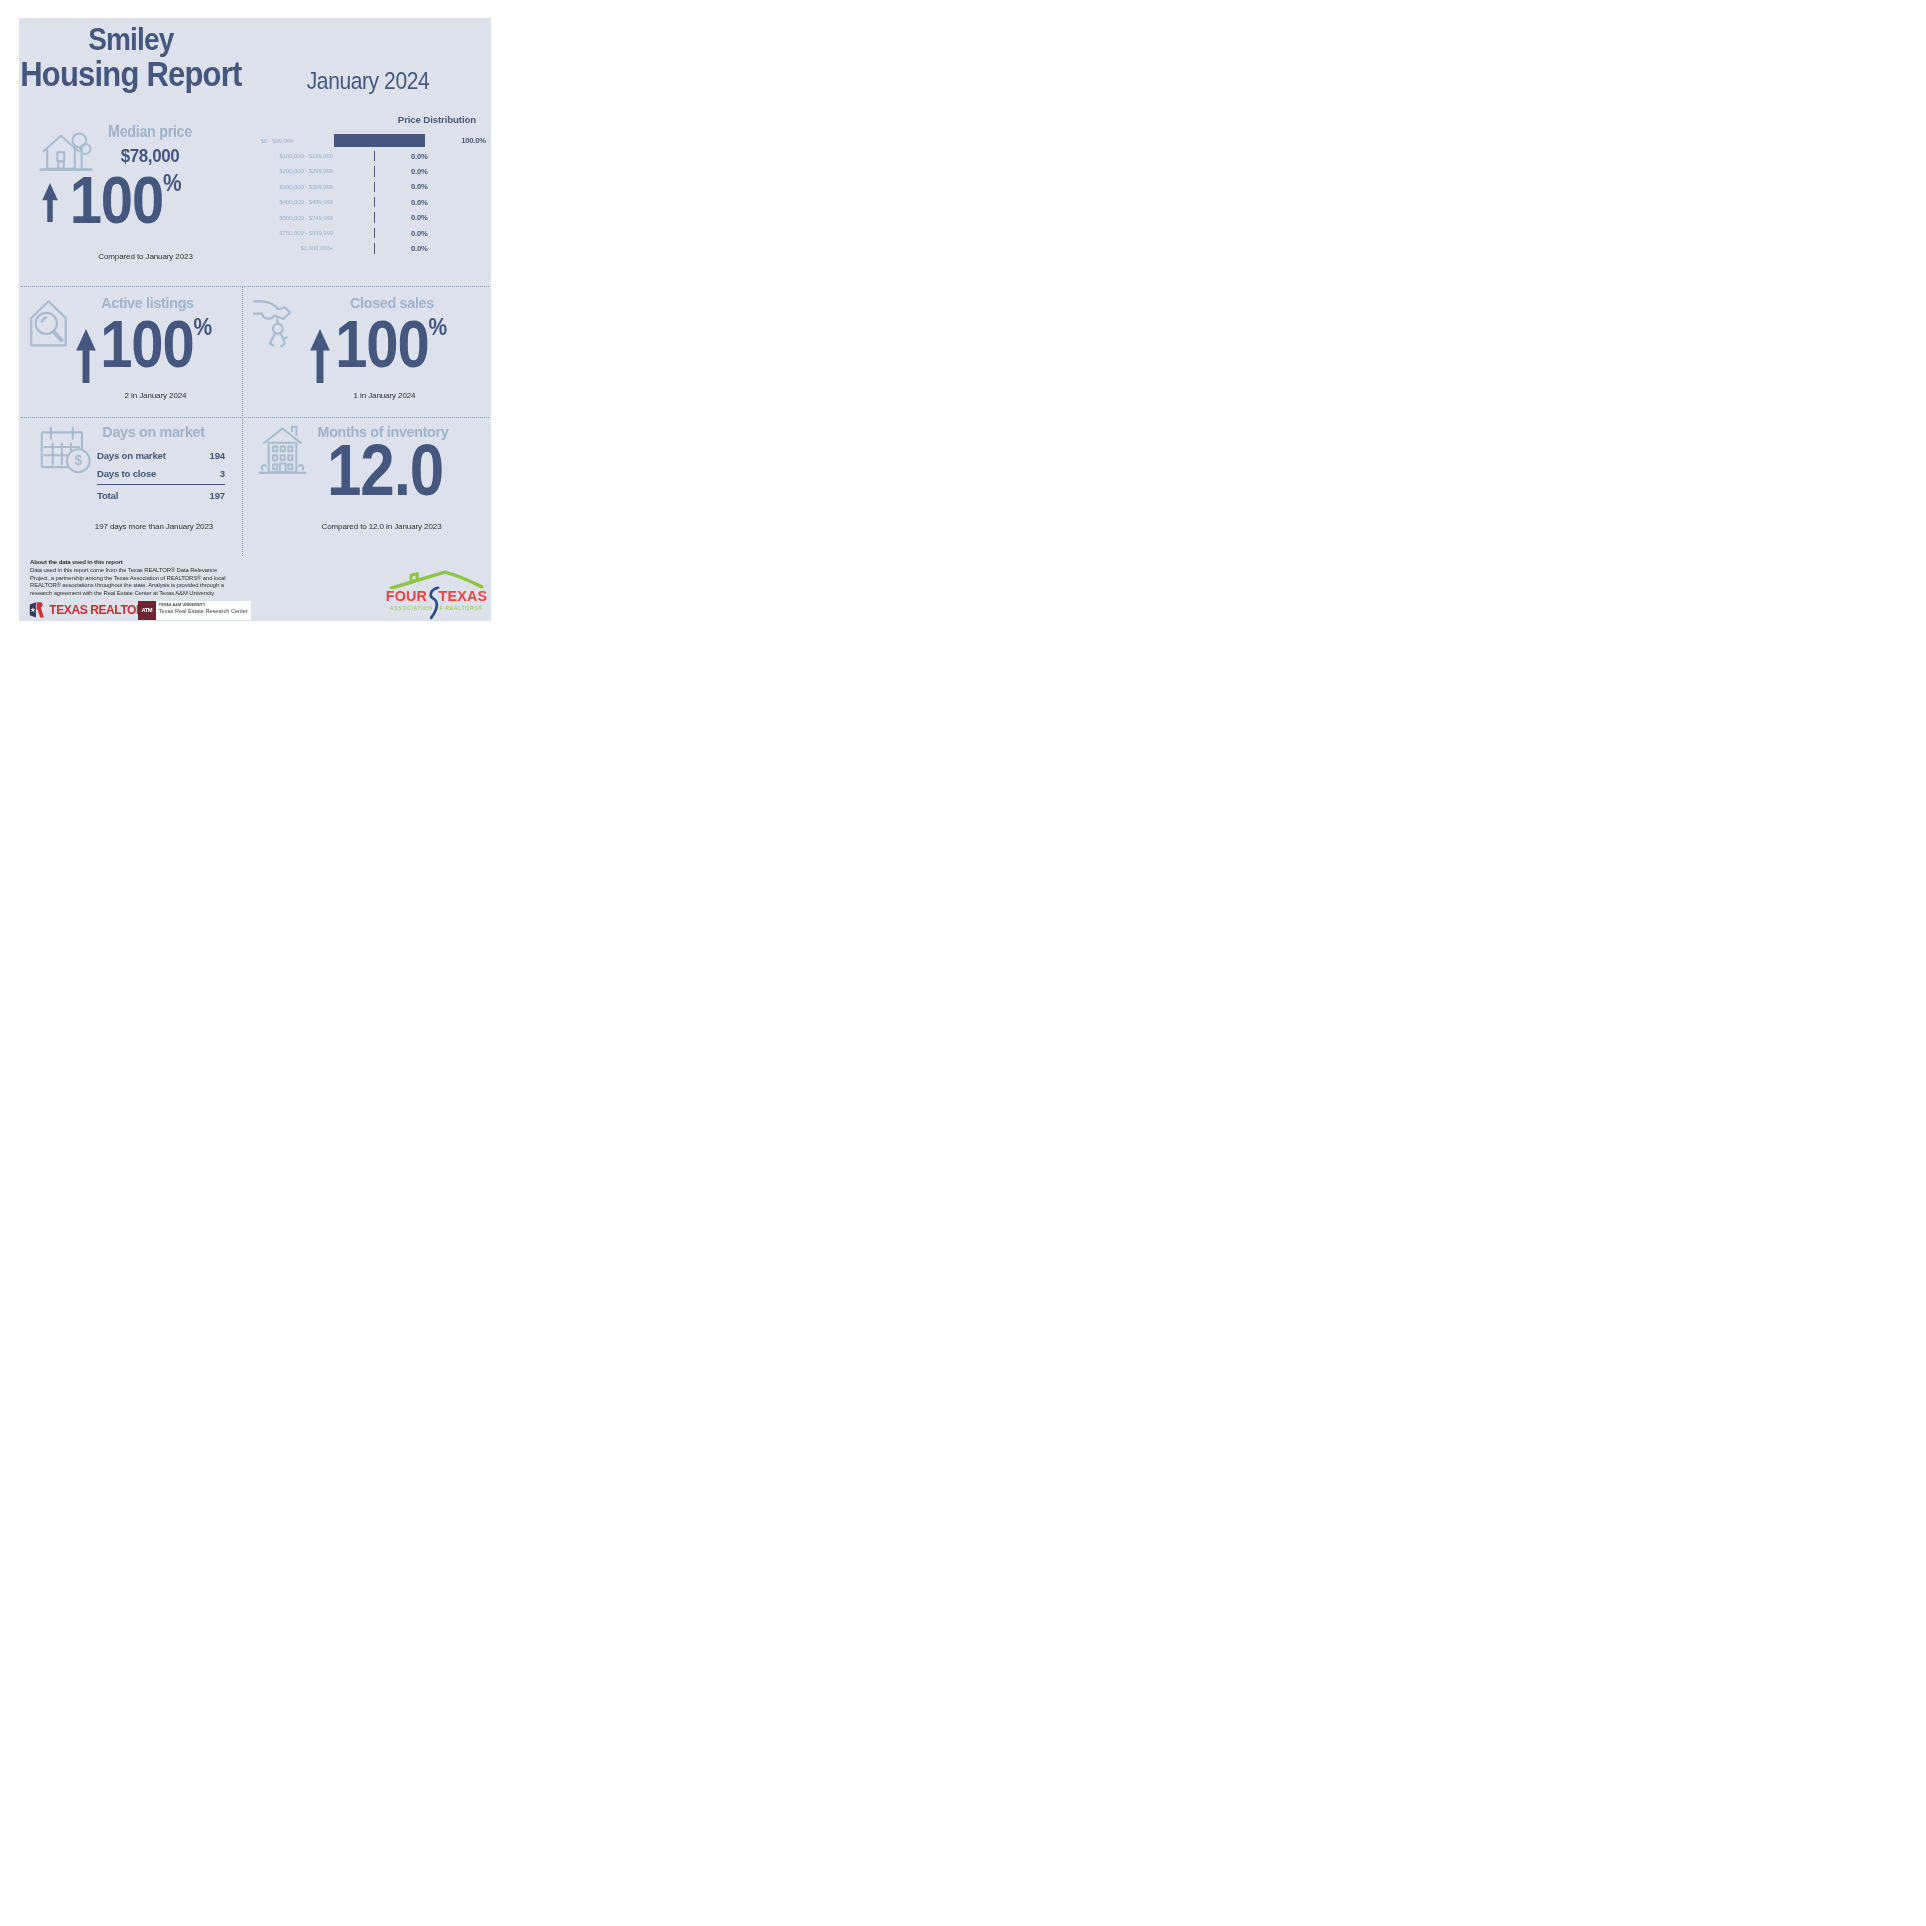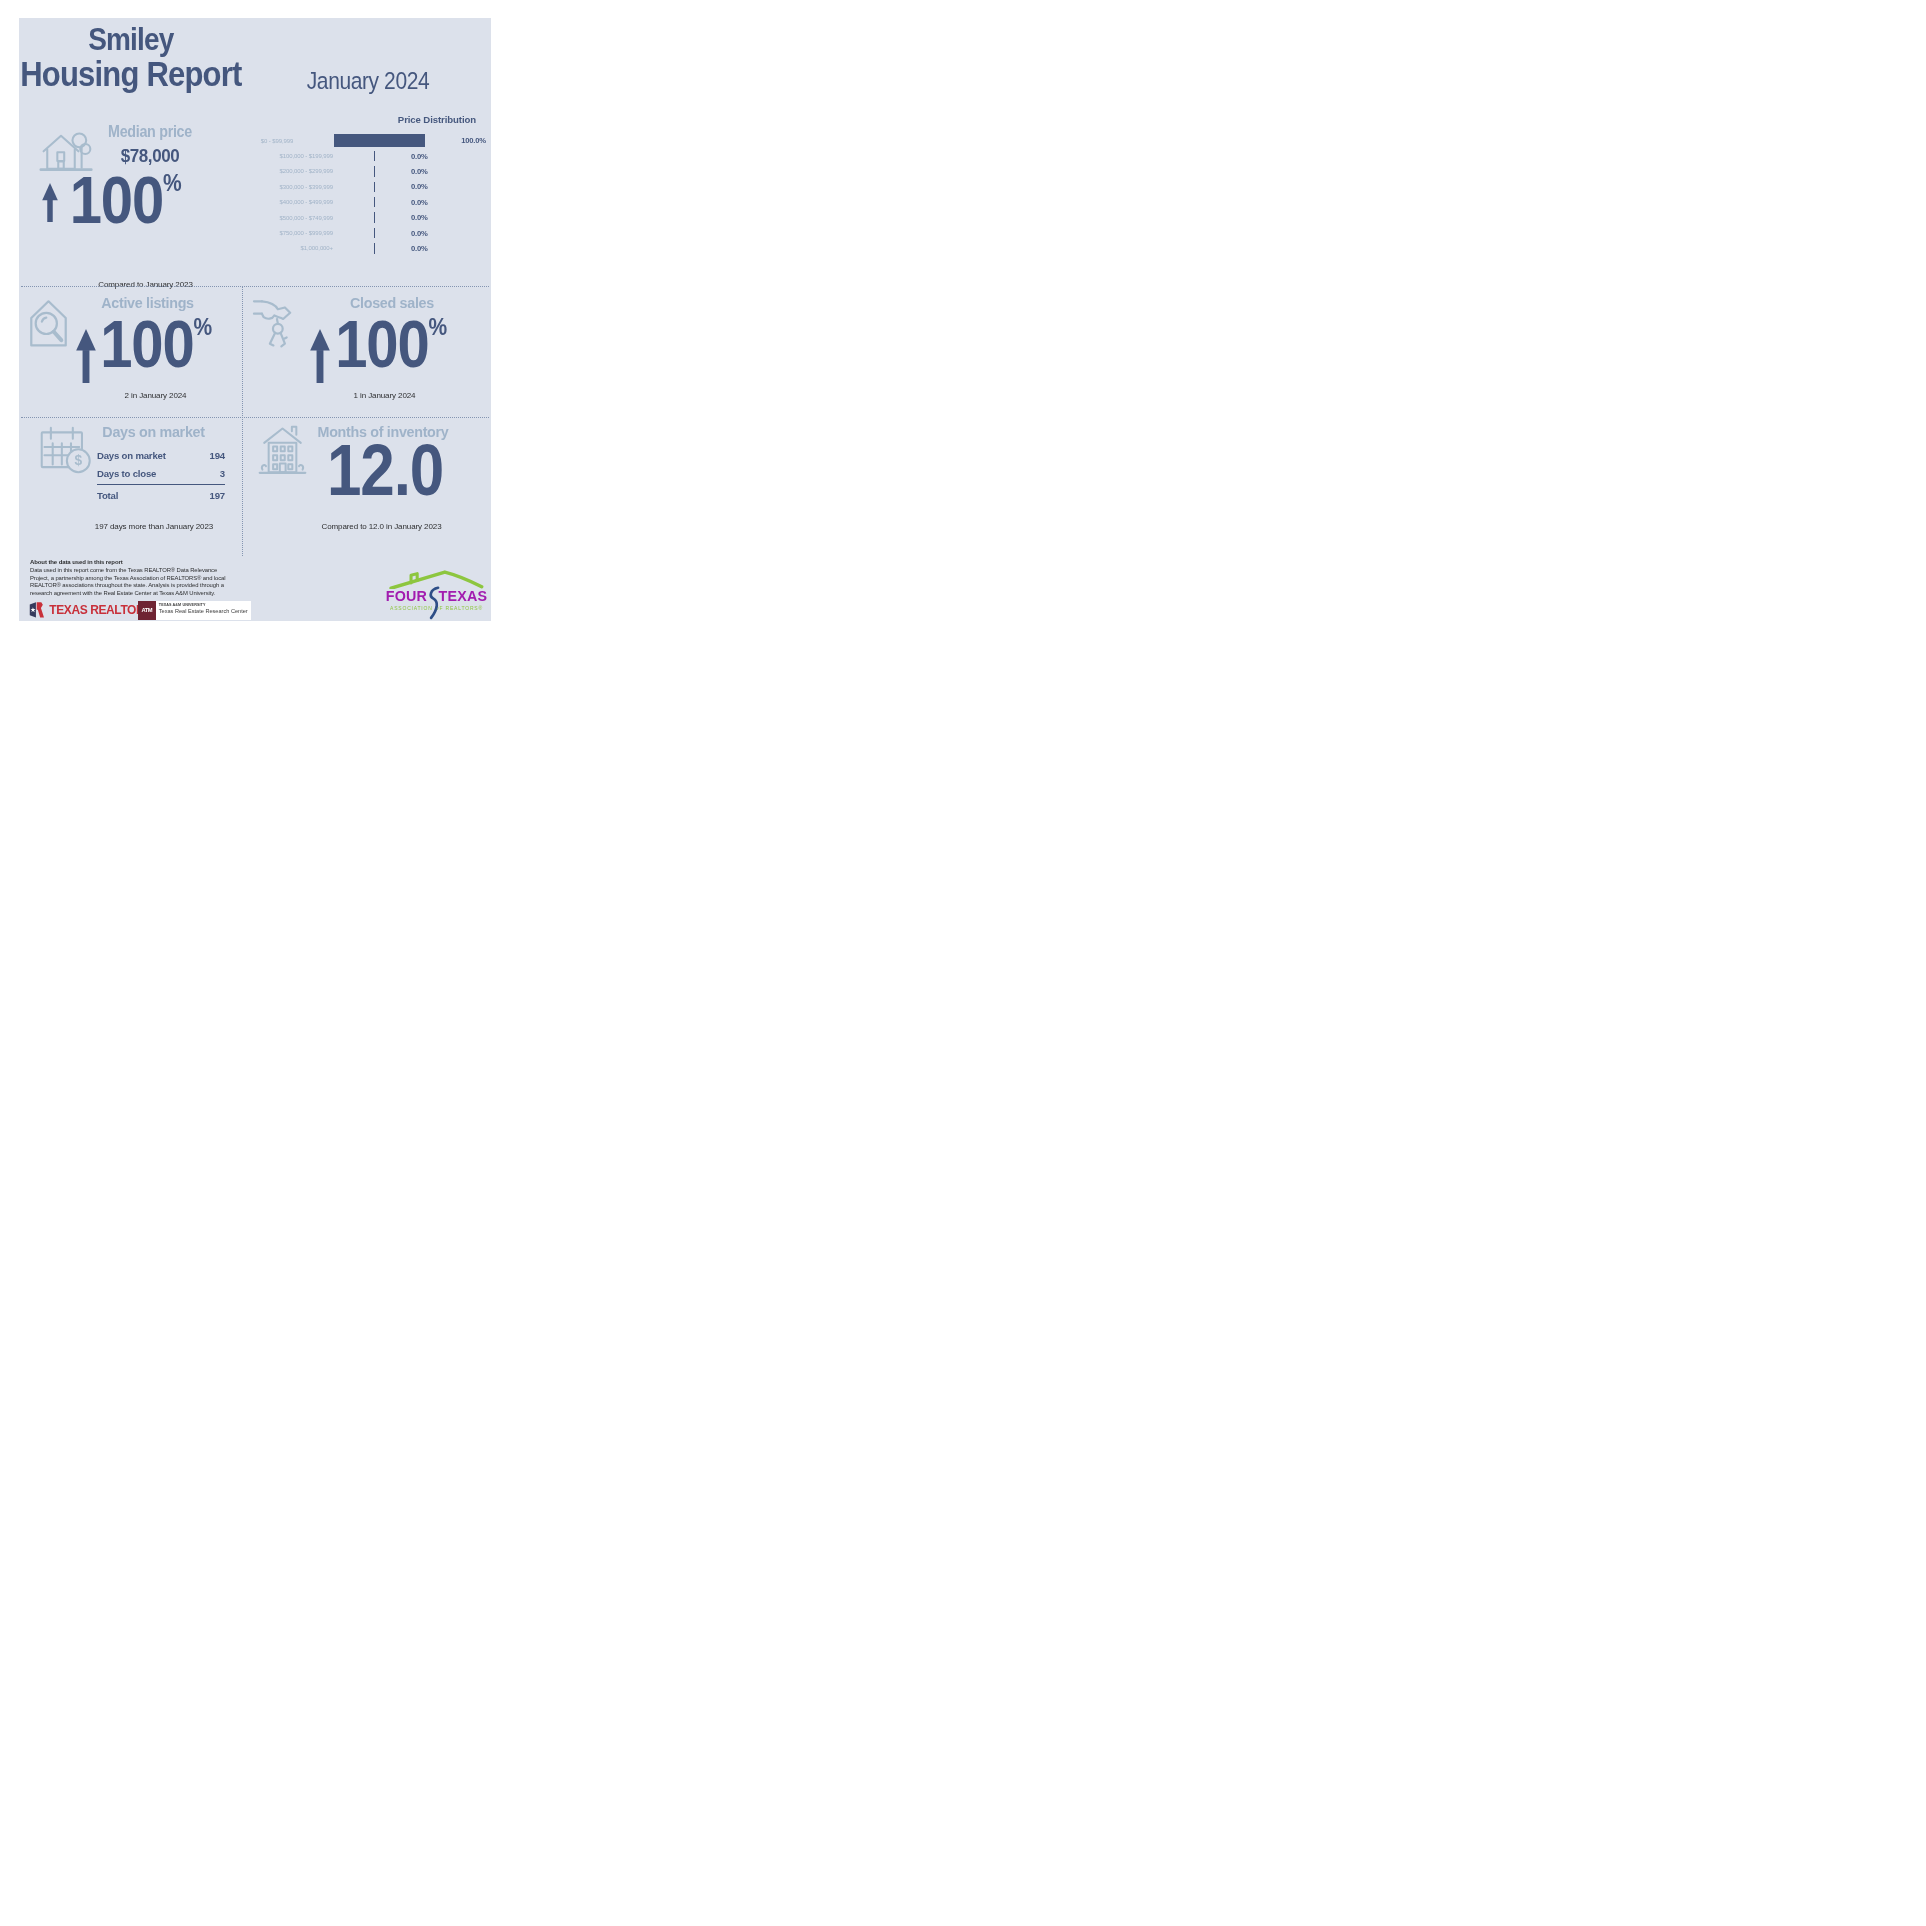--- a/index.html
+++ b/index.html
@@ -44,21 +44,21 @@
   
   .tr-logo{left:28.5px;top:601px;display:flex;align-items:center;gap:3.1px;}
   .tr-text{font-size:12px;font-weight:bold;color:#c8303a;letter-spacing:-0.4px;white-space:nowrap;}
   .tr-text sup{font-size:4.6px;}
   .am-logo{left:138px;top:601px;display:flex;align-items:stretch;height:18.5px;}
   .am-sq{width:17.7px;background:#6f2433;color:#ffffff;font-weight:bold;font-size:5.8px;display:flex;align-items:center;justify-content:center;letter-spacing:-0.4px;}
   .am-box{background:#ffffff;width:89px;padding:1.5px 3.1px 0 3.1px;}
   .am-l1{font-size:3.7px;font-weight:bold;color:#3a3a3a;letter-spacing:0.1px;}
   .am-l2{font-size:5.6px;color:#3f3f3f;margin-top:1.2px;white-space:nowrap;}
   .fr{left:383px;top:569px;width:107px;height:50px;}
-  .fr-name{position:relative;margin-top:19px;display:flex;justify-content:center;color:#a21caf;font-weight:bold;font-size:14.3px;letter-spacing:0.2px;height:15.4px;}
+  .fr-name{position:relative;margin-top:19px;display:flex;justify-content:center;color:#ef4444;font-weight:bold;font-size:14.3px;letter-spacing:0.2px;height:15.4px;}
   .fr-name .gap{width:11.6px;}
   .fr-squiggle{position:absolute;left:45px;top:-1.5px;overflow:visible;}
   .fr-sub{margin-top:1.5px;text-align:center;color:#8dc63f;font-size:5px;letter-spacing:0.8px;white-space:nowrap;}
   svg{display:block;}
 </style>
 </head>
 <body>
 
 <div class="abs panel"></div>
 
@@ -137,21 +137,21 @@
 <div class="abs" style="left:40px;top:183px;">
   <svg width="20" height="39" viewBox="0 0 40 100" fill="#45577e">
     <polygon points="20,0 0,44 40,44"></polygon>
     <rect x="13" y="43" width="14" height="57"></rect>
   </svg>
 </div>
 <div class="abs big" style="left:60px;top:174px;width:131px;">
   <span class="n">100</span>
     <span class="pct">%</span>
 </div>
-<div class="abs note center" style="left:53px;top:252px;width:185px;margin-top:28px;">Compared to January 2023</div>
+<div class="abs note center" style="left:53px;top:252px;width:185px;">Compared to January 2023</div>
 
 <div class="abs hdiv" style="top:286px;"></div>
 <div class="abs hdiv" style="top:417px;"></div>
 <div class="abs vdiv"></div>
 
 <div class="abs" style="left:24px;top:296px;">
   <svg width="49" height="53" viewBox="0 0 110 120" fill="none" stroke="#a8bccd" stroke-width="5" stroke-linecap="round" stroke-linejoin="round">
     <path d="M16 50 L55 12 L94 50 V112 H16 Z"></path>
     <circle cx="50" cy="62" r="24"></circle>
     <path d="M40 58 a13 13 0 0 1 10 -9"></path>

